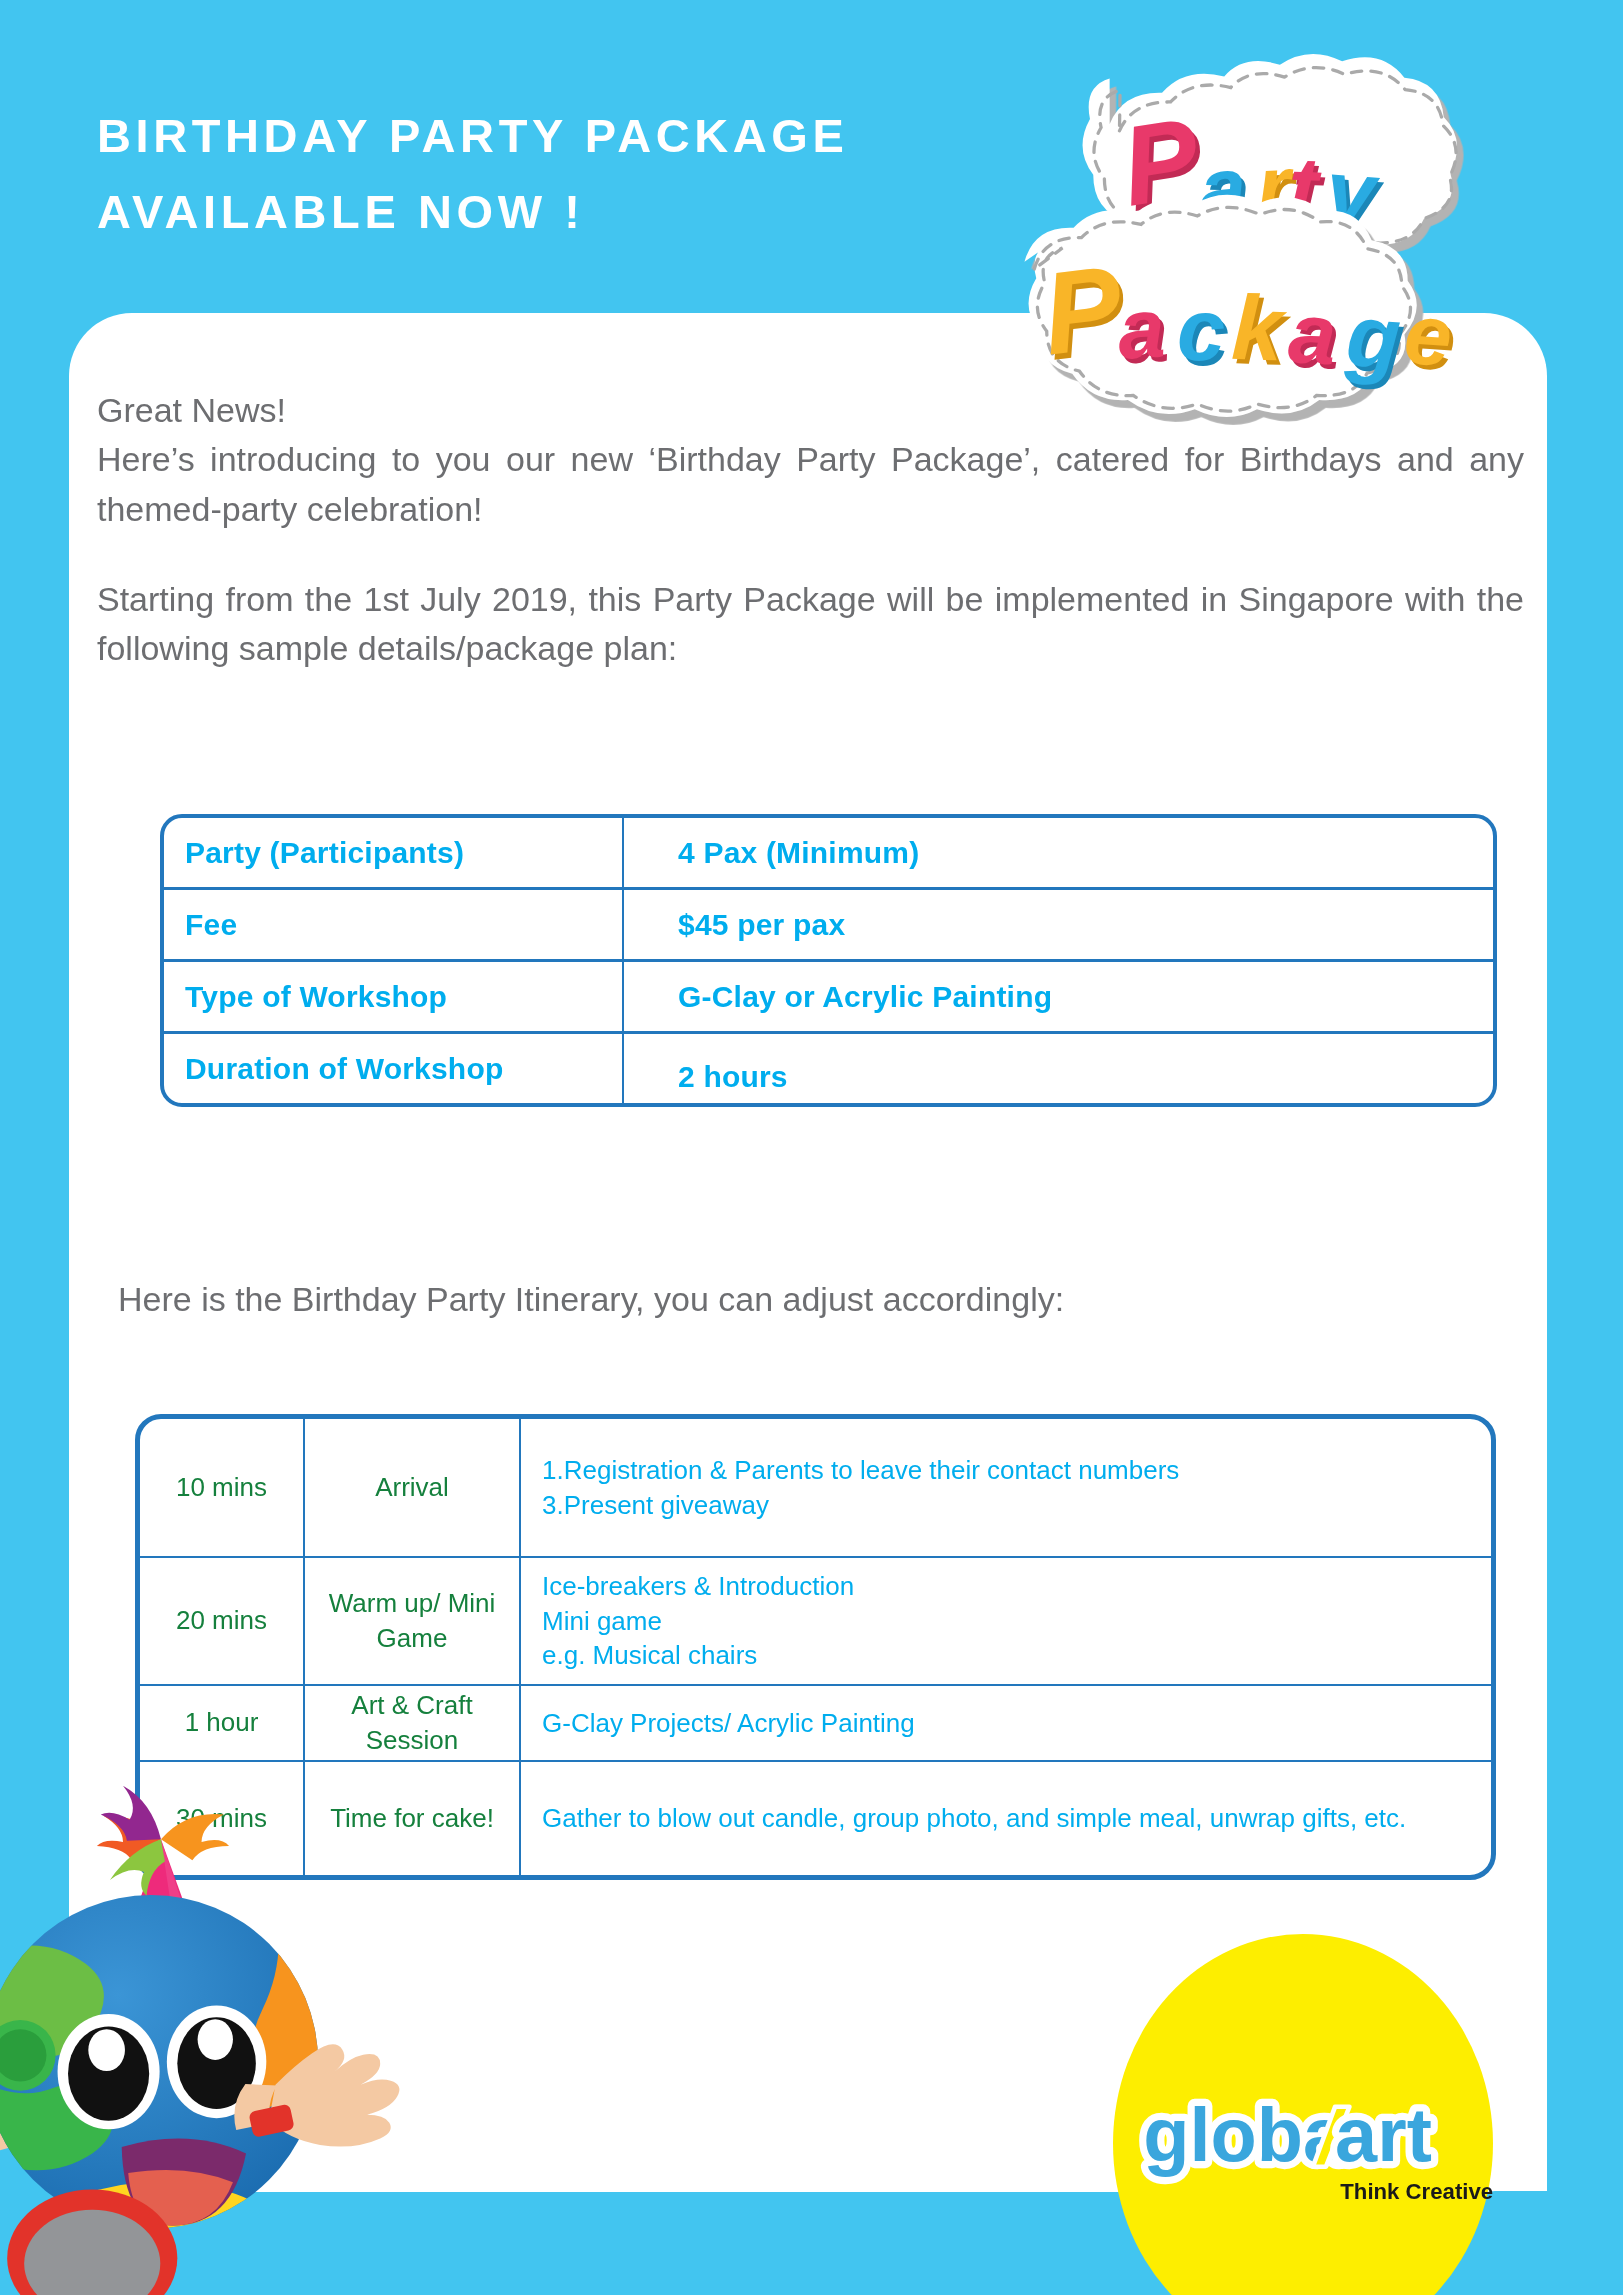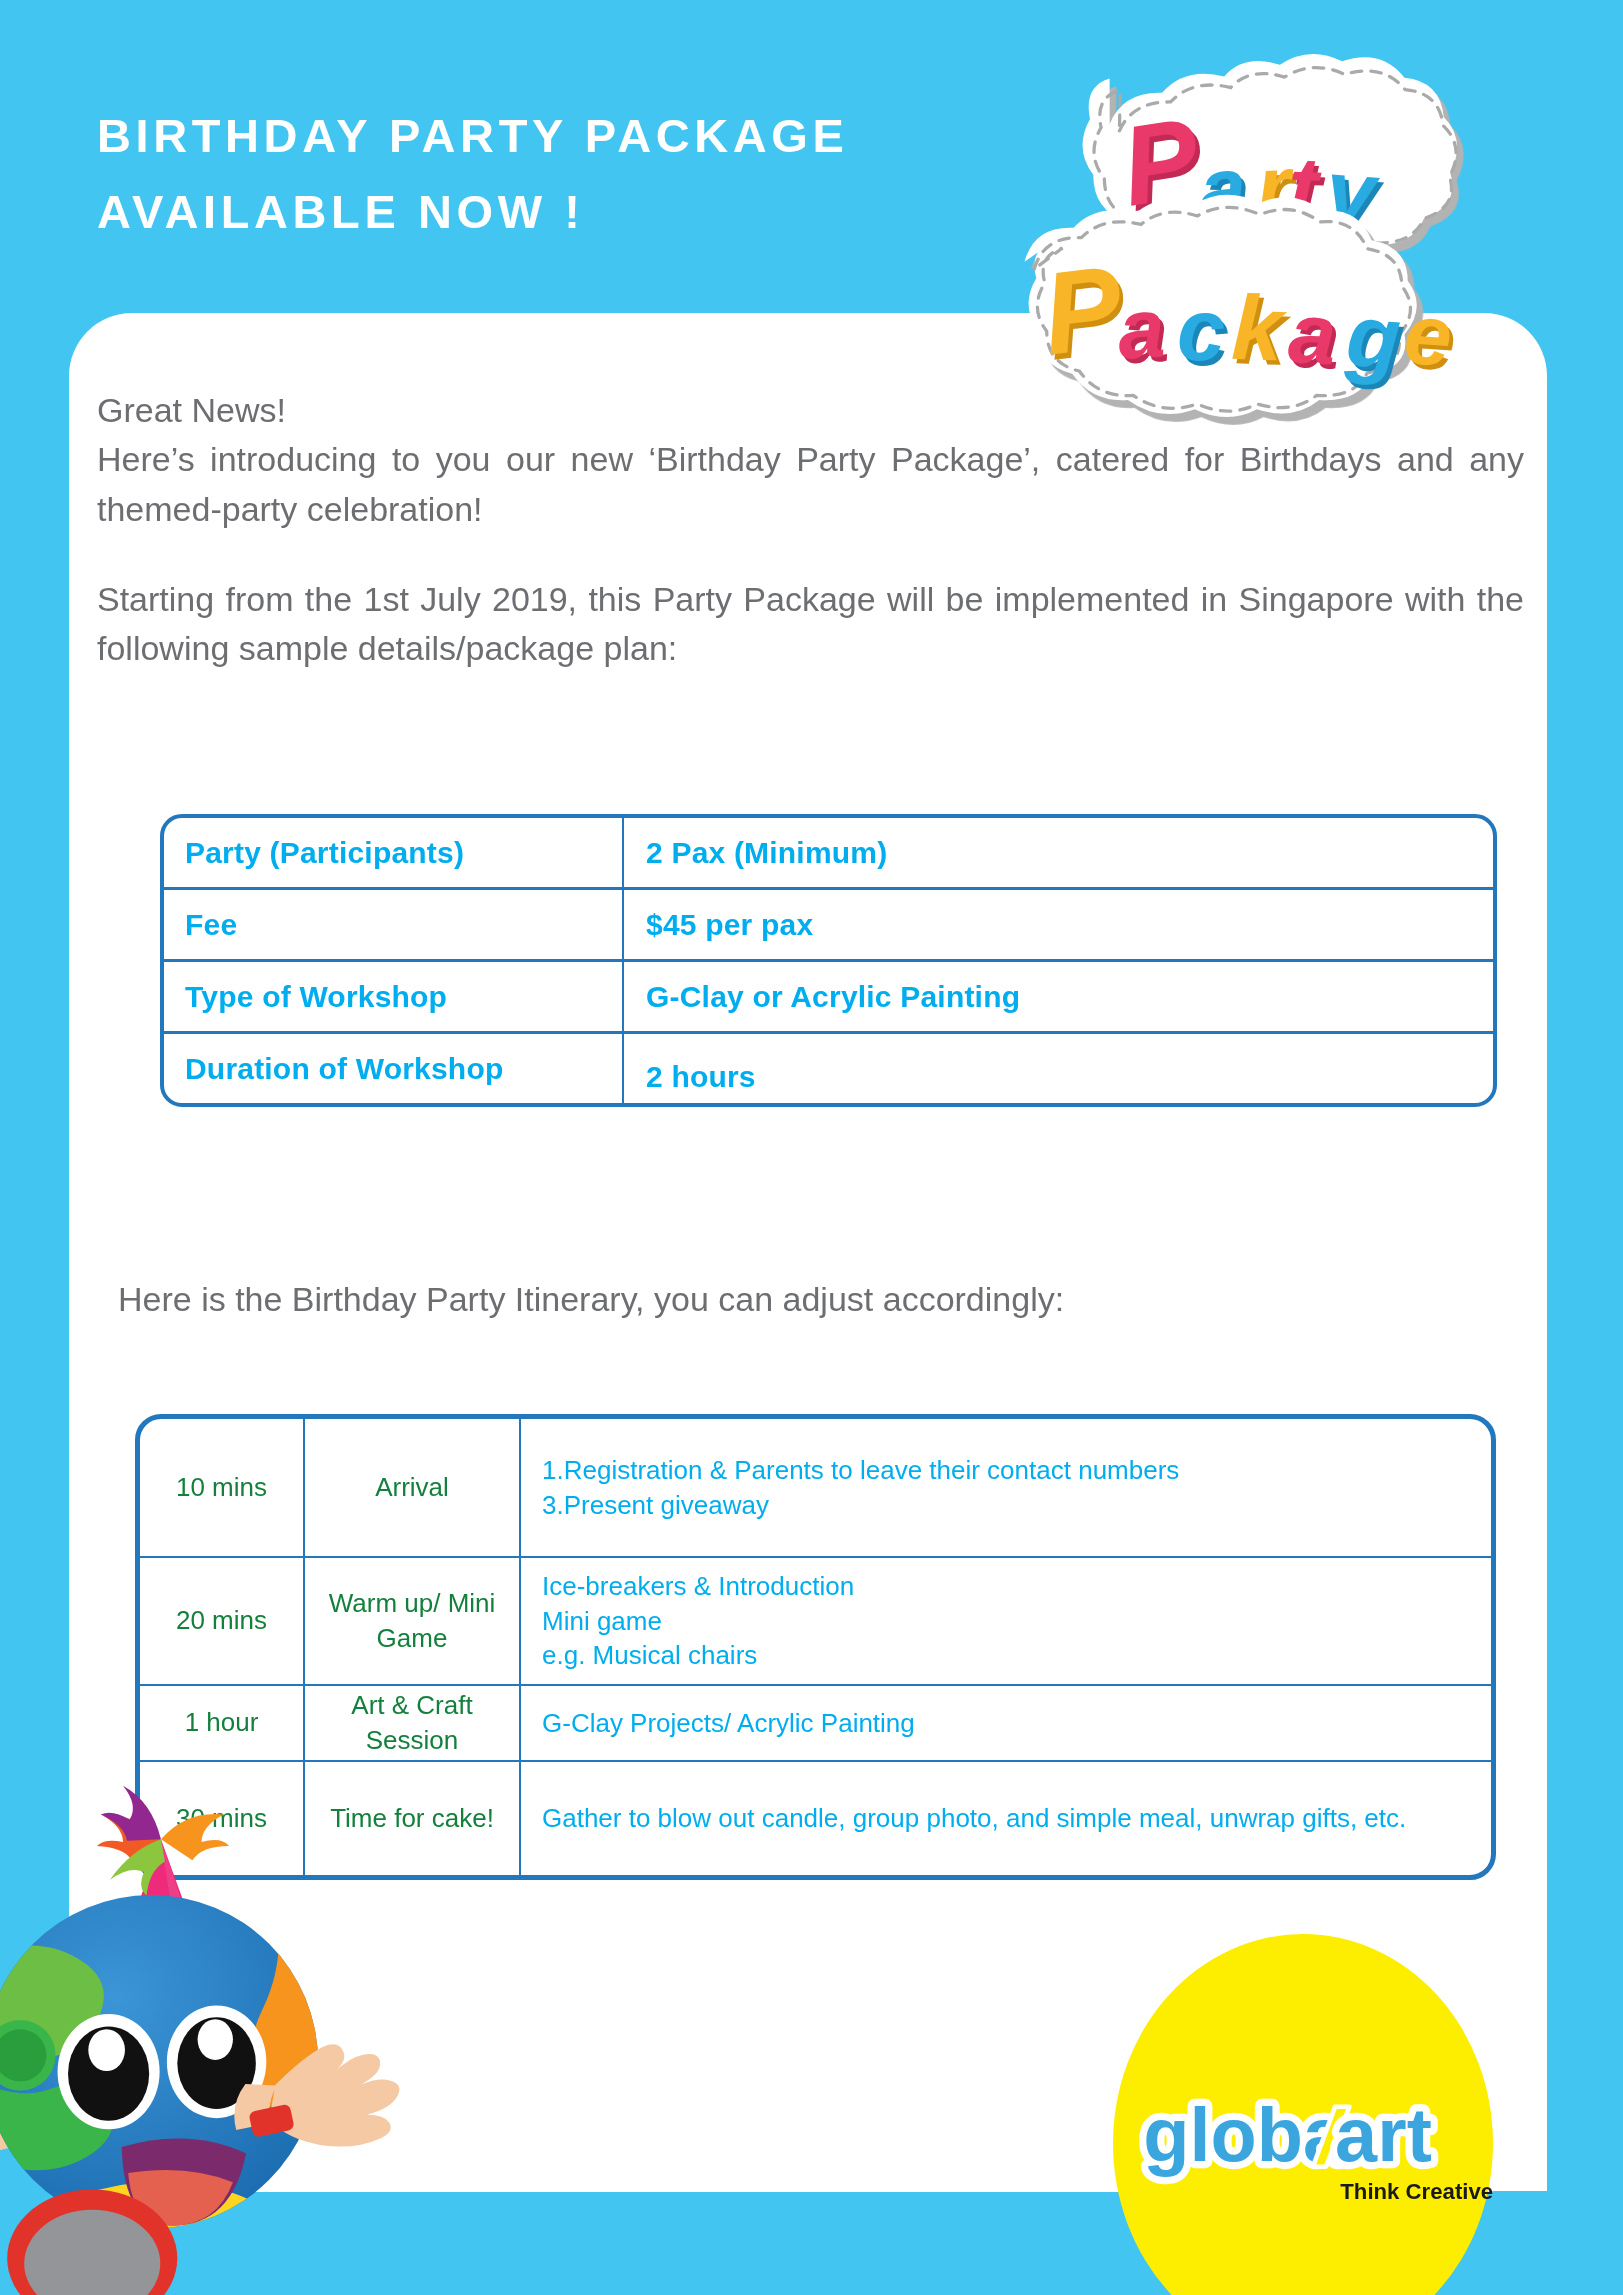--- a/index.html
+++ b/index.html
@@ -83,21 +83,21 @@
   .pkg-table {
     position: absolute;
     left: 160px;
     top: 814px;
     width: 1337px;
     border: 4.6px solid #2277bd;
     border-radius: 22px;
     z-index: 5;
     background: #fff;
   }
-  .pkg-row { display: flex; border-bottom: 3.3px solid #2277bd; }
+  .pkg-row { display: flex; border-bottom: 3.3px solid #2277bd; gap: 32px; }
   .pkg-row:last-child { border-bottom: none; text-align: center; }
   .pkg-k {
     width: 460px;
     border-right: 2.6px solid #2277bd;
     padding: 11.8px 0 11.8px 21px;
     min-height: 69px;
     display: flex;
     align-items: center;
   }
   .pkg-v {
@@ -279,21 +279,21 @@
   <div class="para-gap"></div>
   <div class="para para-just">Starting from the 1st July 2019, this Party Package will be implemented in Singapore with the following sample details/package plan:</div>
 </div>
 
 <div class="pkg-table">
   <div class="pkg-row">
     <div class="pkg-k">
         <span>Party (Participants)</span>
       </div>
     <div class="pkg-v">
-        <span>2 Pax (Minimum)</span>
+        <span>4 Pax (Minimum)</span>
       </div>
   </div>
   <div class="pkg-row">
     <div class="pkg-k">
         <span>Fee</span>
       </div>
     <div class="pkg-v">
         <span>$45 per pax</span>
       </div>
   </div>

